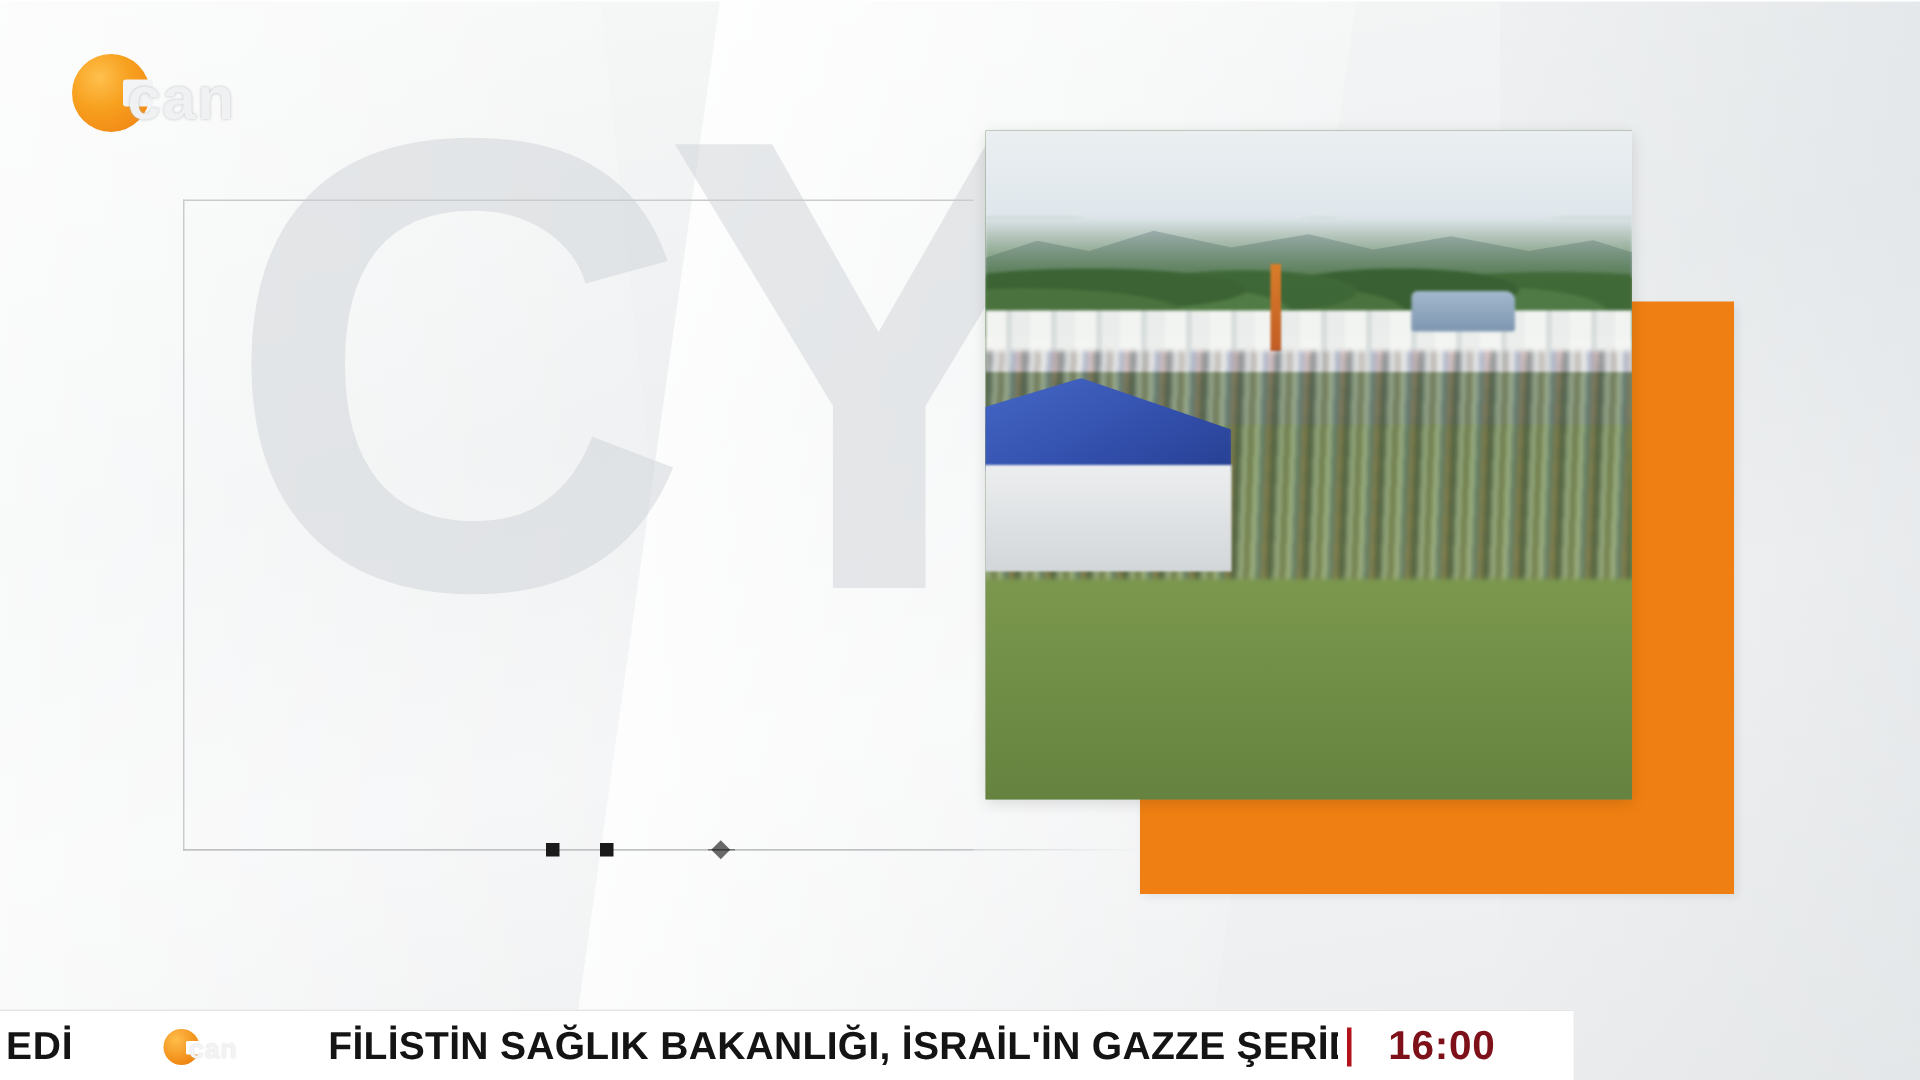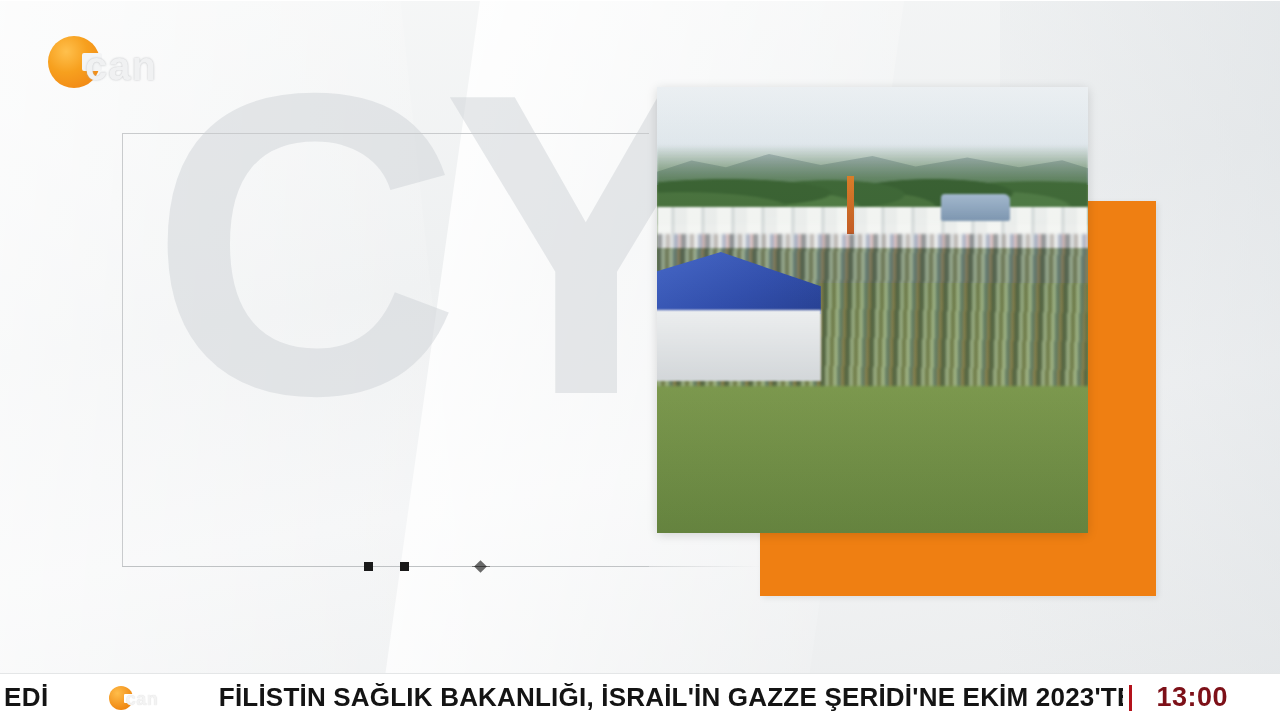--- a/index.html
+++ b/index.html
@@ -218,21 +218,21 @@
     filter:blur(1.8px);
     opacity:.88;
   }
   #photo .haze {
     position:absolute; inset:0;
     background:linear-gradient(180deg,rgba(255,255,255,.08),rgba(0,0,0,.05));
   }
 
   
   #ticker {
-    position:absolute; left:0; bottom:0; width:1280px; height:48px;
+    position:absolute; left:0; bottom:0; width:1049px; height:48px;
     background:#ffffff;
     display:flex; align-items:center;
     border-top:1px solid #e4e6e7;
     text-align:center;
   }
   #ticker-left {
     flex:0 0 auto; display:flex; align-items:center; height:100%;
   }
   #tick-prev {
     font-size:26px; font-weight:700; color:#141414; letter-spacing:.5px;
@@ -317,16 +317,16 @@
   <div id="ticker">
     <div id="ticker-left">
       <div id="tick-prev">EDİ</div>
       <div id="tick-logo">
         <div class="tdot"></div>
         <div class="tword">can</div>
       </div>
     </div>
     <div id="tick-headline">FİLİSTİN SAĞLIK BAKANLIĞI, İSRAİL'İN GAZZE ŞERİDİ'NE EKİM 2023'TE B</div>
     <div id="tick-sep"></div>
-    <div id="tick-clock">13:00</div>
+    <div id="tick-clock">16:00</div>
   </div>
 
 </div>
 
 </body></html>

